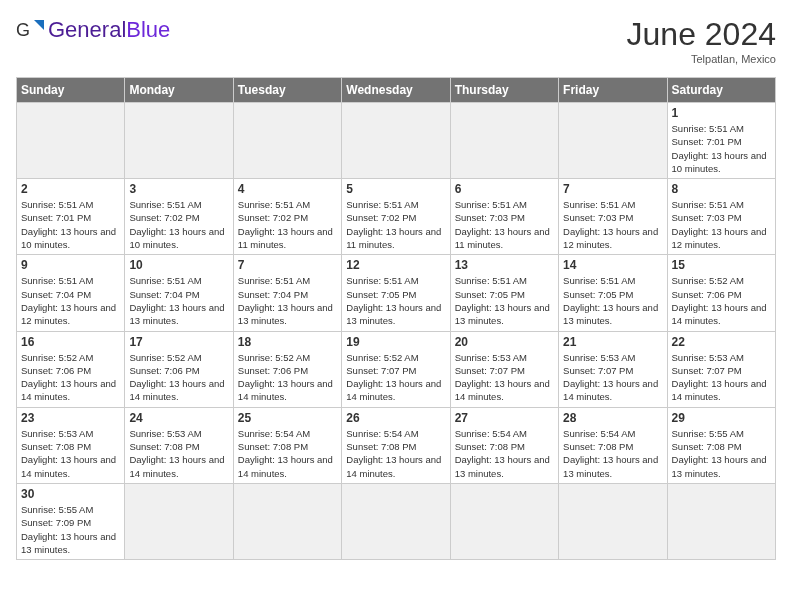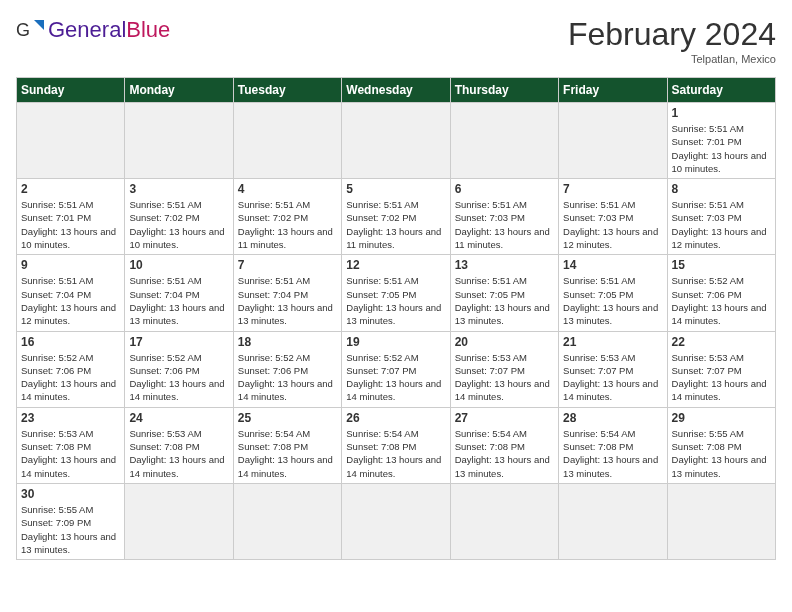--- a/index.html
+++ b/index.html
@@ -44,21 +44,21 @@
     }
     .subtitle {
       font-size: 11px;
       color: #555;
     }
     table {
       width: 100%;
       border-collapse: collapse;
     }
     thead tr th {
-      background: #14532d;
+      background: #737373;
       color: #fff;
       font-size: 12px;
       font-weight: bold;
       padding: 5px 4px;
       text-align: left;
       border: 1px solid #ccc;
     }
     tbody tr td {
       border: 1px solid #ccc;
       vertical-align: top;
@@ -92,25 +92,25 @@
 </head>
 <body>
 
 <div class="header">
   <div class="logo">
     <svg class="logo-icon" viewBox="0 0 28 28">
       <text x="0" y="20" font-size="18" fill="#333" font-family="Arial">G</text>
       <polygon points="18,4 28,4 28,14" fill="#1a6ebd"></polygon>
     </svg>
     <div>
-      <div class="logo-text"><span>General</span><span style="color:#be185d">Blue</span></div>
+      <div class="logo-text"><span>General</span><span style="color:#6d28d9">Blue</span></div>
     </div>
   </div>
   <div class="title-block">
-    <div class="month-title">February 2024</div>
+    <div class="month-title">June 2024</div>
     <div class="subtitle">Telpatlan, Mexico</div>
   </div>
 </div>
 
 <table>
   <thead>
     <tr>
     <th>Sunday</th>
         <th>Monday</th>
         <th>Tuesday</th>

